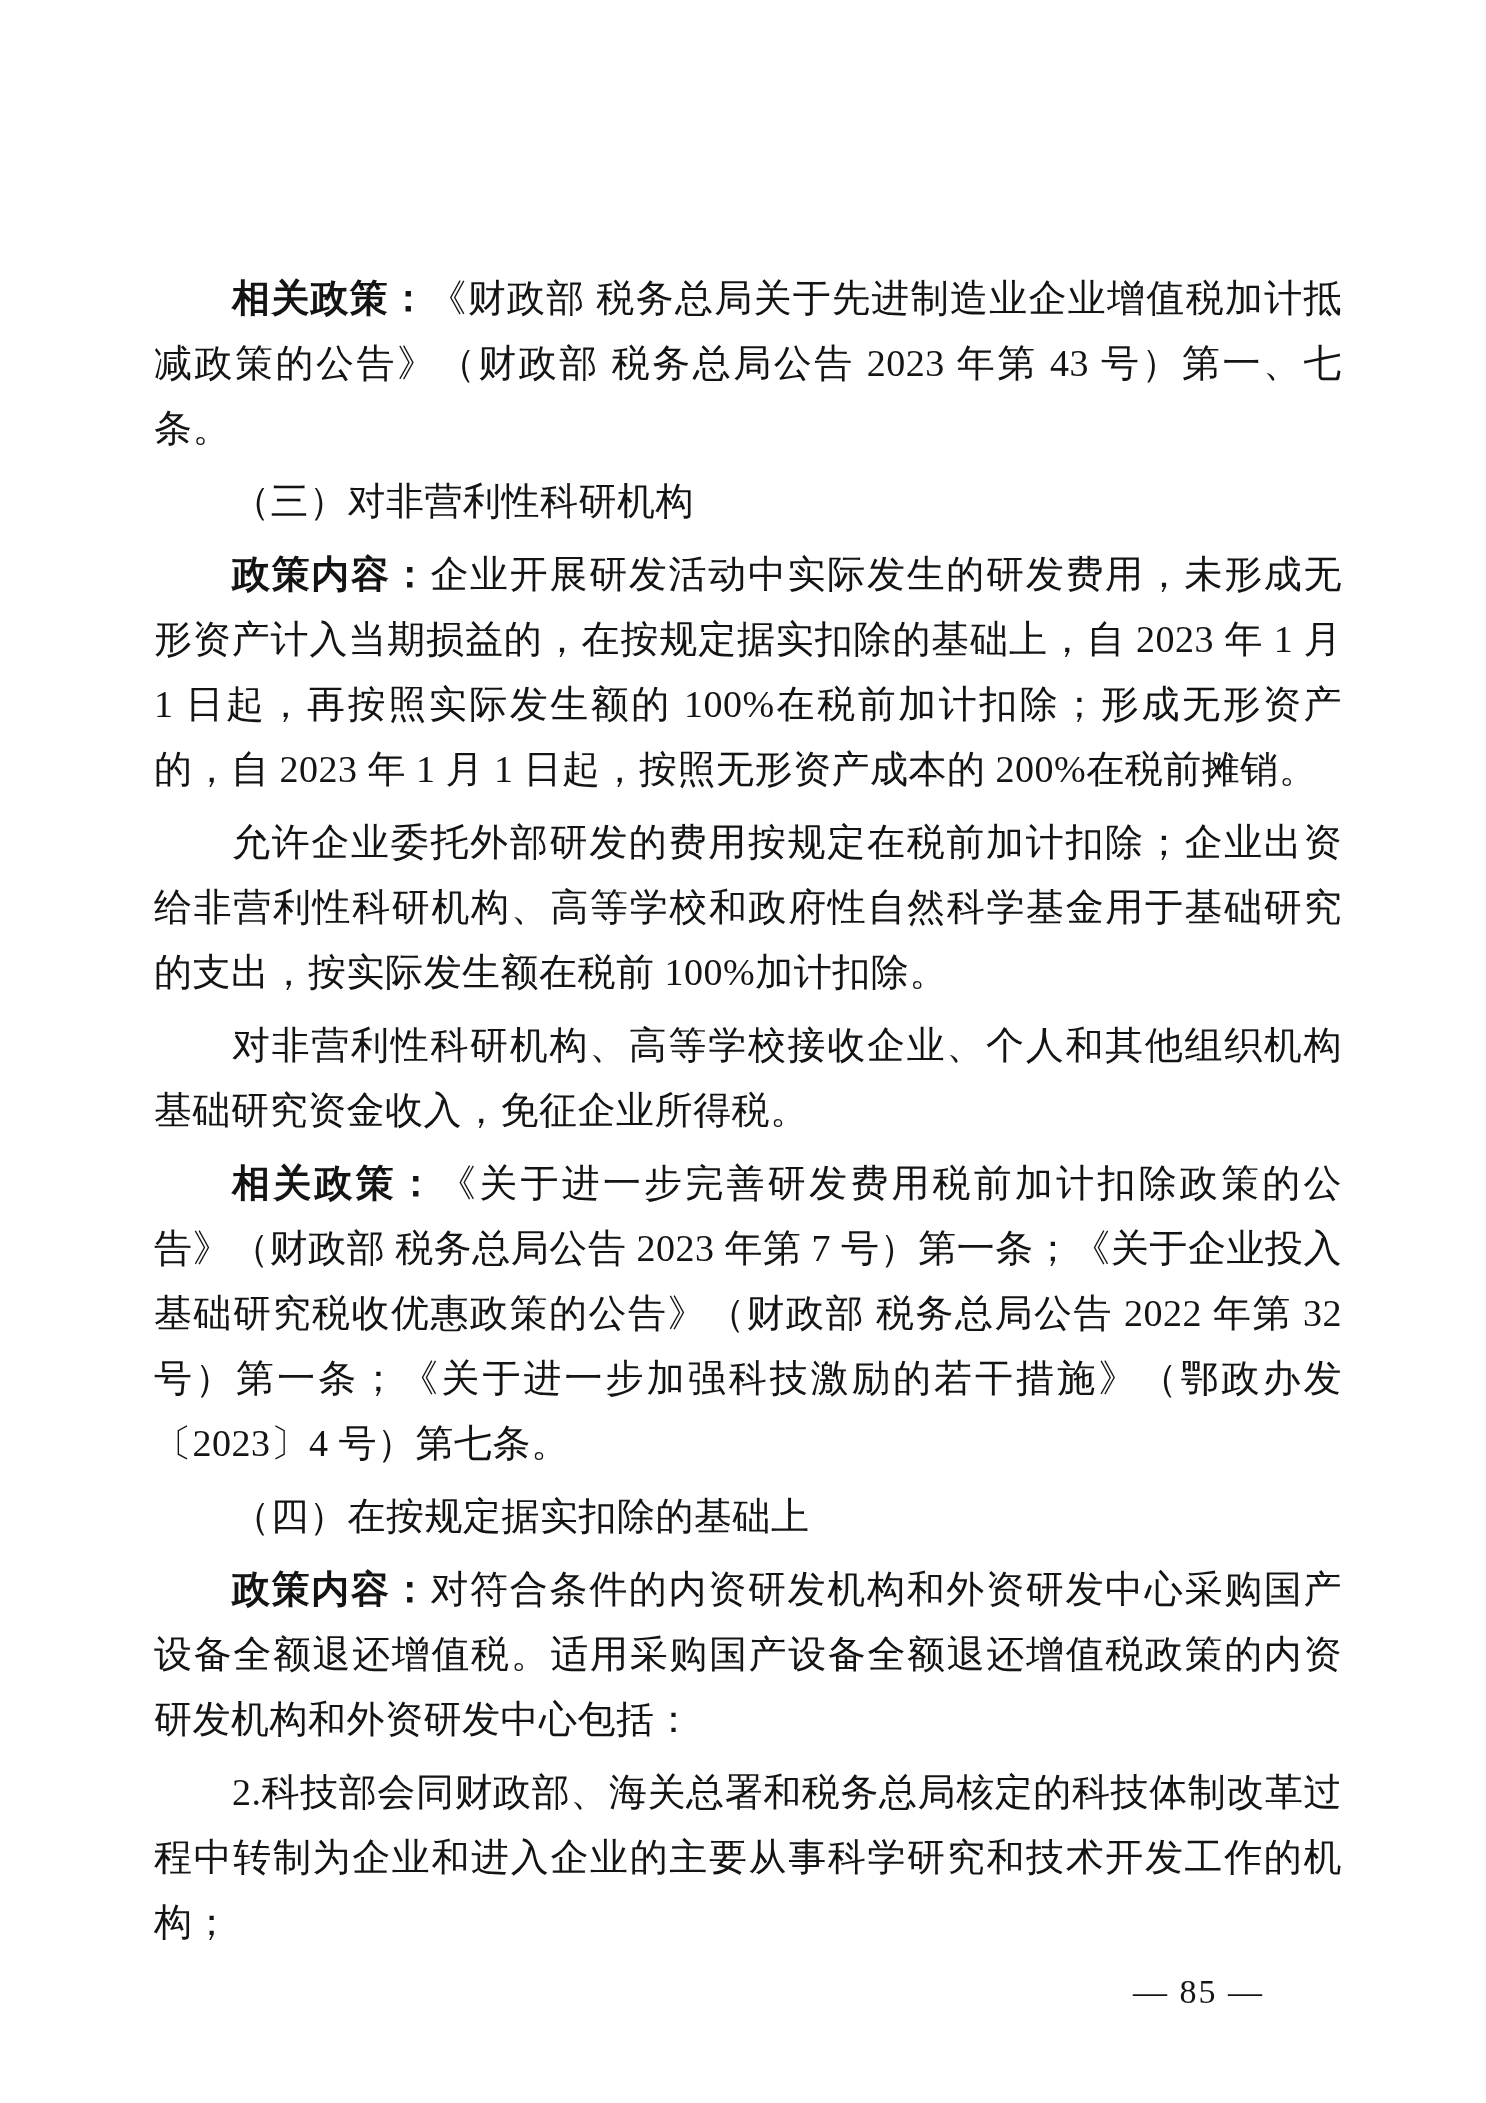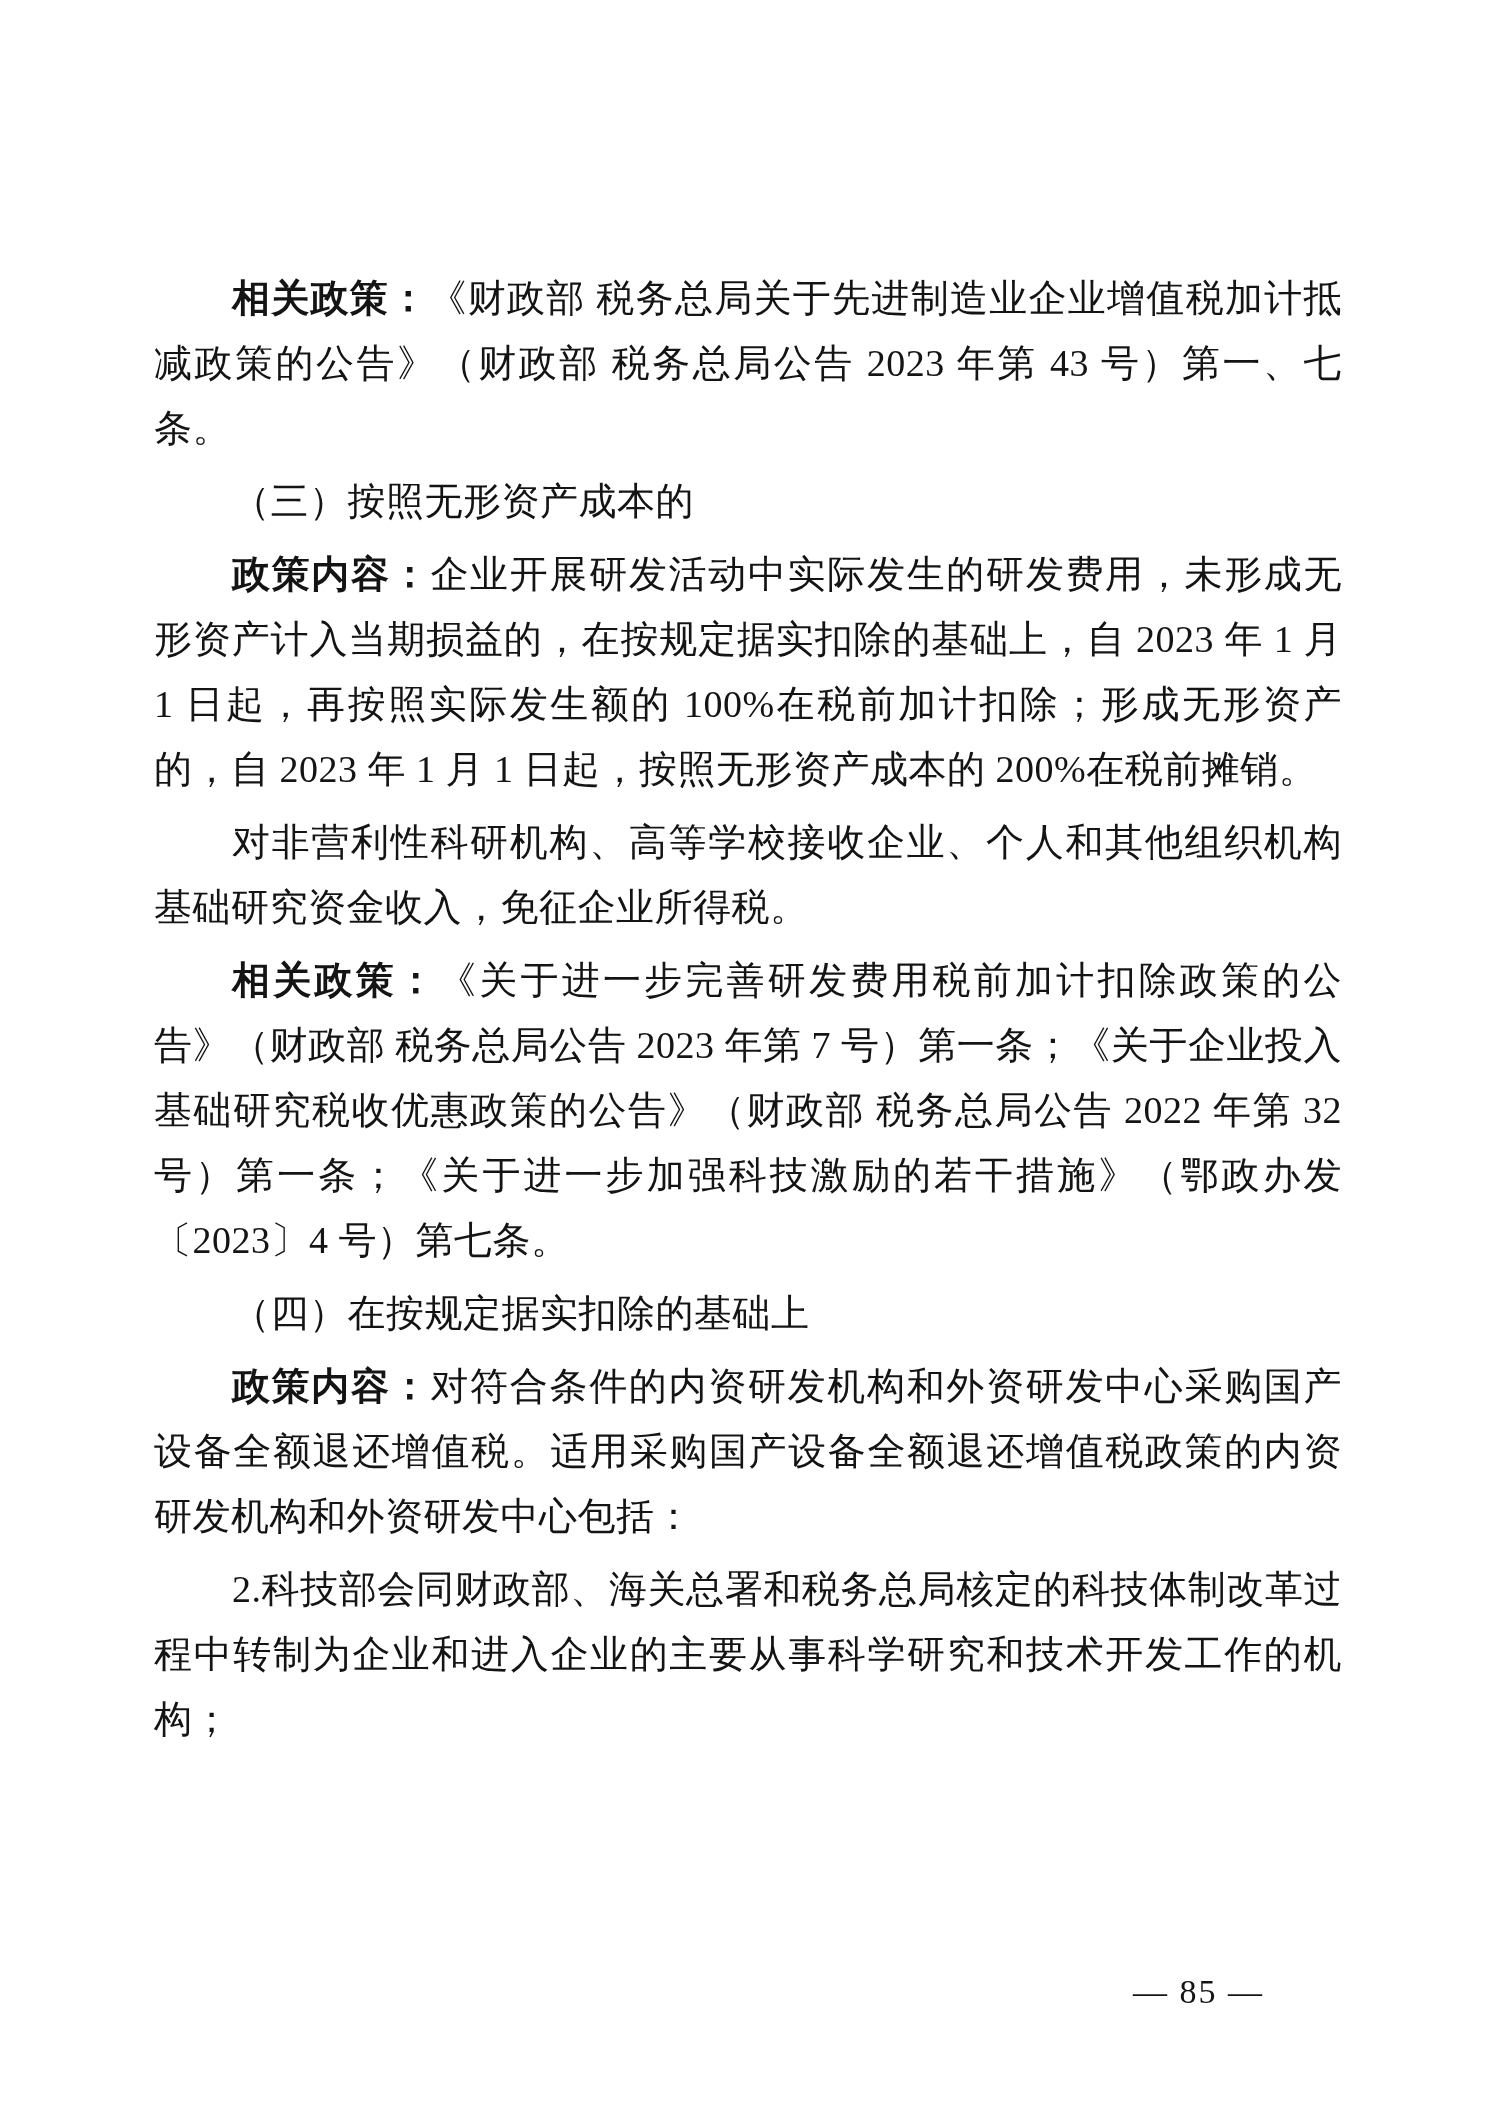--- a/index.html
+++ b/index.html
@@ -47,22 +47,23 @@
     color: #141414;
     text-align: right;
   }
 </style>
 </head>
 <body>
 
 <div class="page">
   <div class="doc-body" id="doc-body">
       <p class="body"><span class="lead">相关政策：</span>《财政部 税务总局关于先进制造业企业增值税加计抵减政策的公告》（财政部 税务总局公告 2023 年第 43 号）第一、七条。</p>
-      <p class="heading">（三）按照无形资产成本的</p>
+      <p class="heading">（三）对非营利性科研机构</p>
       <p class="body"><span class="lead">政策内容：</span>企业开展研发活动中实际发生的研发费用，未形成无形资产计入当期损益的，在按规定据实扣除的基础上，自 2023 年 1 月 1 日起，再按照实际发生额的 100%在税前加计扣除；形成无形资产的，自 2023 年 1 月 1 日起，按照无形资产成本的 200%在税前摊销。</p>
+      <p class="body">允许企业委托外部研发的费用按规定在税前加计扣除；企业出资给非营利性科研机构、高等学校和政府性自然科学基金用于基础研究的支出，按实际发生额在税前 100%加计扣除。</p>
       <p class="body">对非营利性科研机构、高等学校接收企业、个人和其他组织机构基础研究资金收入，免征企业所得税。</p>
       <p class="body"><span class="lead">相关政策：</span>《关于进一步完善研发费用税前加计扣除政策的公告》（财政部 税务总局公告 2023 年第 7 号）第一条；《关于企业投入基础研究税收优惠政策的公告》（财政部 税务总局公告 2022 年第 32 号）第一条；《关于进一步加强科技激励的若干措施》（鄂政办发〔2023〕4 号）第七条。</p>
       <p class="heading">（四）在按规定据实扣除的基础上</p>
       <p class="body"><span class="lead">政策内容：</span>对符合条件的内资研发机构和外资研发中心采购国产设备全额退还增值税。适用采购国产设备全额退还增值税政策的内资研发机构和外资研发中心包括：</p>
       <p class="body">2.科技部会同财政部、海关总署和税务总局核定的科技体制改革过程中转制为企业和进入企业的主要从事科学研究和技术开发工作的机构；</p>
     </div>
   <div class="page-footer">— 85 —</div>
 </div>
 
 </body></html>

